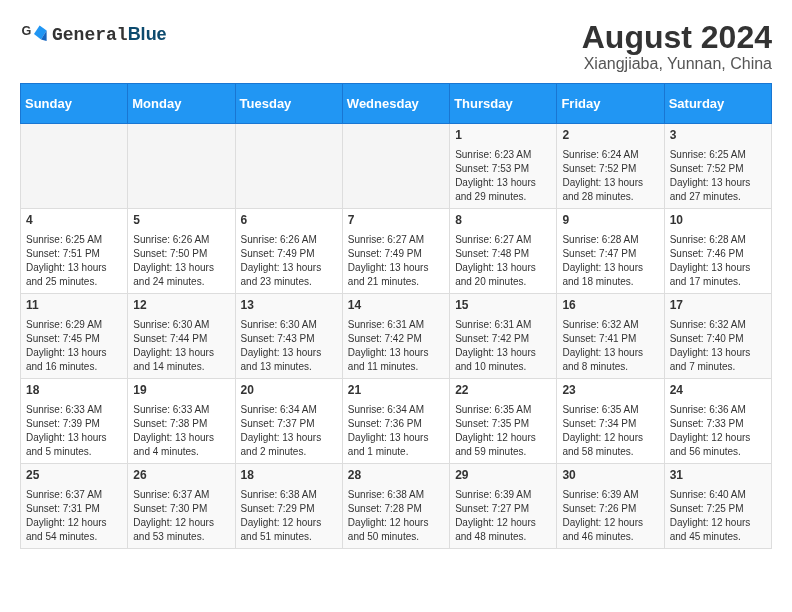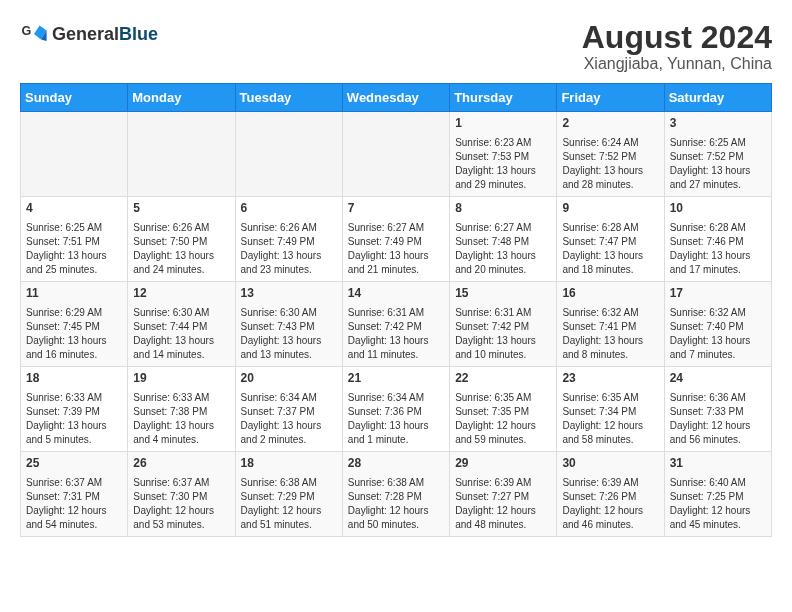--- a/index.html
+++ b/index.html
@@ -18,20 +18,21 @@
     }
     .logo {
       display: flex;
       align-items: center;
       gap: 4px;
     }
     .logo-text-general {
       font-size: 18px;
       font-weight: bold;
       color: #333;
+      font-family: Liberation Mono, monospace;
     }
     .logo-text-blue {
       font-size: 18px;
       font-weight: bold;
       color: #0c4a6e;
     }
     .logo-icon {
       width: 28px;
       height: 28px;
     }
@@ -51,21 +52,21 @@
     table {
       width: 100%;
       border-collapse: collapse;
       table-layout: fixed;
     }
     thead tr {
       background-color: #2196F3;
       color: white;
     }
     thead th {
-      padding: 6px 4px;
+      padding: 12px 4px;
       font-size: 13px;
       font-weight: bold;
       text-align: left;
       border: 1px solid #1976D2;
     }
     tbody tr {
       vertical-align: top;
     }
     tbody td {
       border: 1px solid #ddd;

